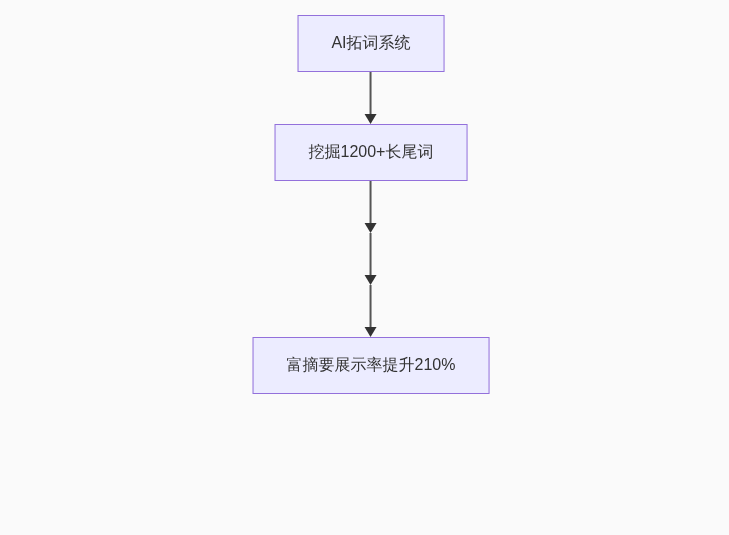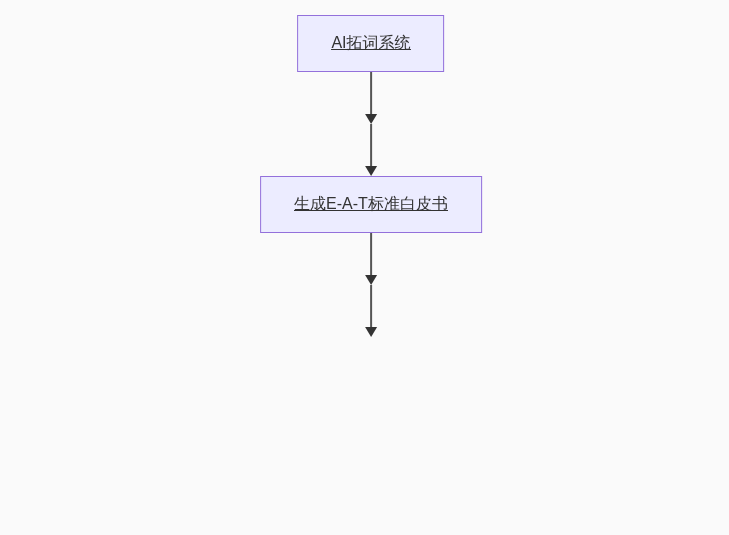--- a/index.html
+++ b/index.html
@@ -2,21 +2,21 @@
 <html style="--node-fill: #ECECFF; --node-border: #9370DB; --arrow: #333333; --text: #333333; --bg: #fafafa;"><head>
 <meta charset="utf-8">
 <style>
   :root {
     --node-fill: #ECECFF;
     --node-border: #9370DB;
     --arrow: #333333;
     --text: #333333;
     --bg: #fafafa;
   }
-  * { margin: 0; padding: 0; box-sizing: border-box; text-decoration: underline; }
+  * { margin: 0; padding: 0; box-sizing: border-box; }
   html, body {
     width: 729px;
     height: 535px;
     overflow: hidden;
     background: var(--bg);
     font-family: "Liberation Sans", "DejaVu Sans", sans-serif;
   }
   .canvas {
     position: relative;
     width: 729px;
@@ -70,36 +70,39 @@
 
     <div class="node">
       <span>AI拓词系统</span>
     </div>
 
     <div class="edge">
       <div class="line"></div>
       <div class="head"></div>
     </div>
 
-
-    <div class="edge">
-      <div class="line"></div>
-      <div class="head"></div>
-    </div>
-
     <div class="node">
-      <span>生成E-A-T标准白皮书</span>
+      <span>挖掘1200+长尾词</span>
     </div>
 
     <div class="edge">
       <div class="line"></div>
       <div class="head"></div>
     </div>
 
 
     <div class="edge">
       <div class="line"></div>
       <div class="head"></div>
     </div>
 
 
+    <div class="edge">
+      <div class="line"></div>
+      <div class="head"></div>
+    </div>
+
+    <div class="node">
+      <span>富摘要展示率提升210%</span>
+    </div>
+
   </div>
 </div>
 
 </body></html>

